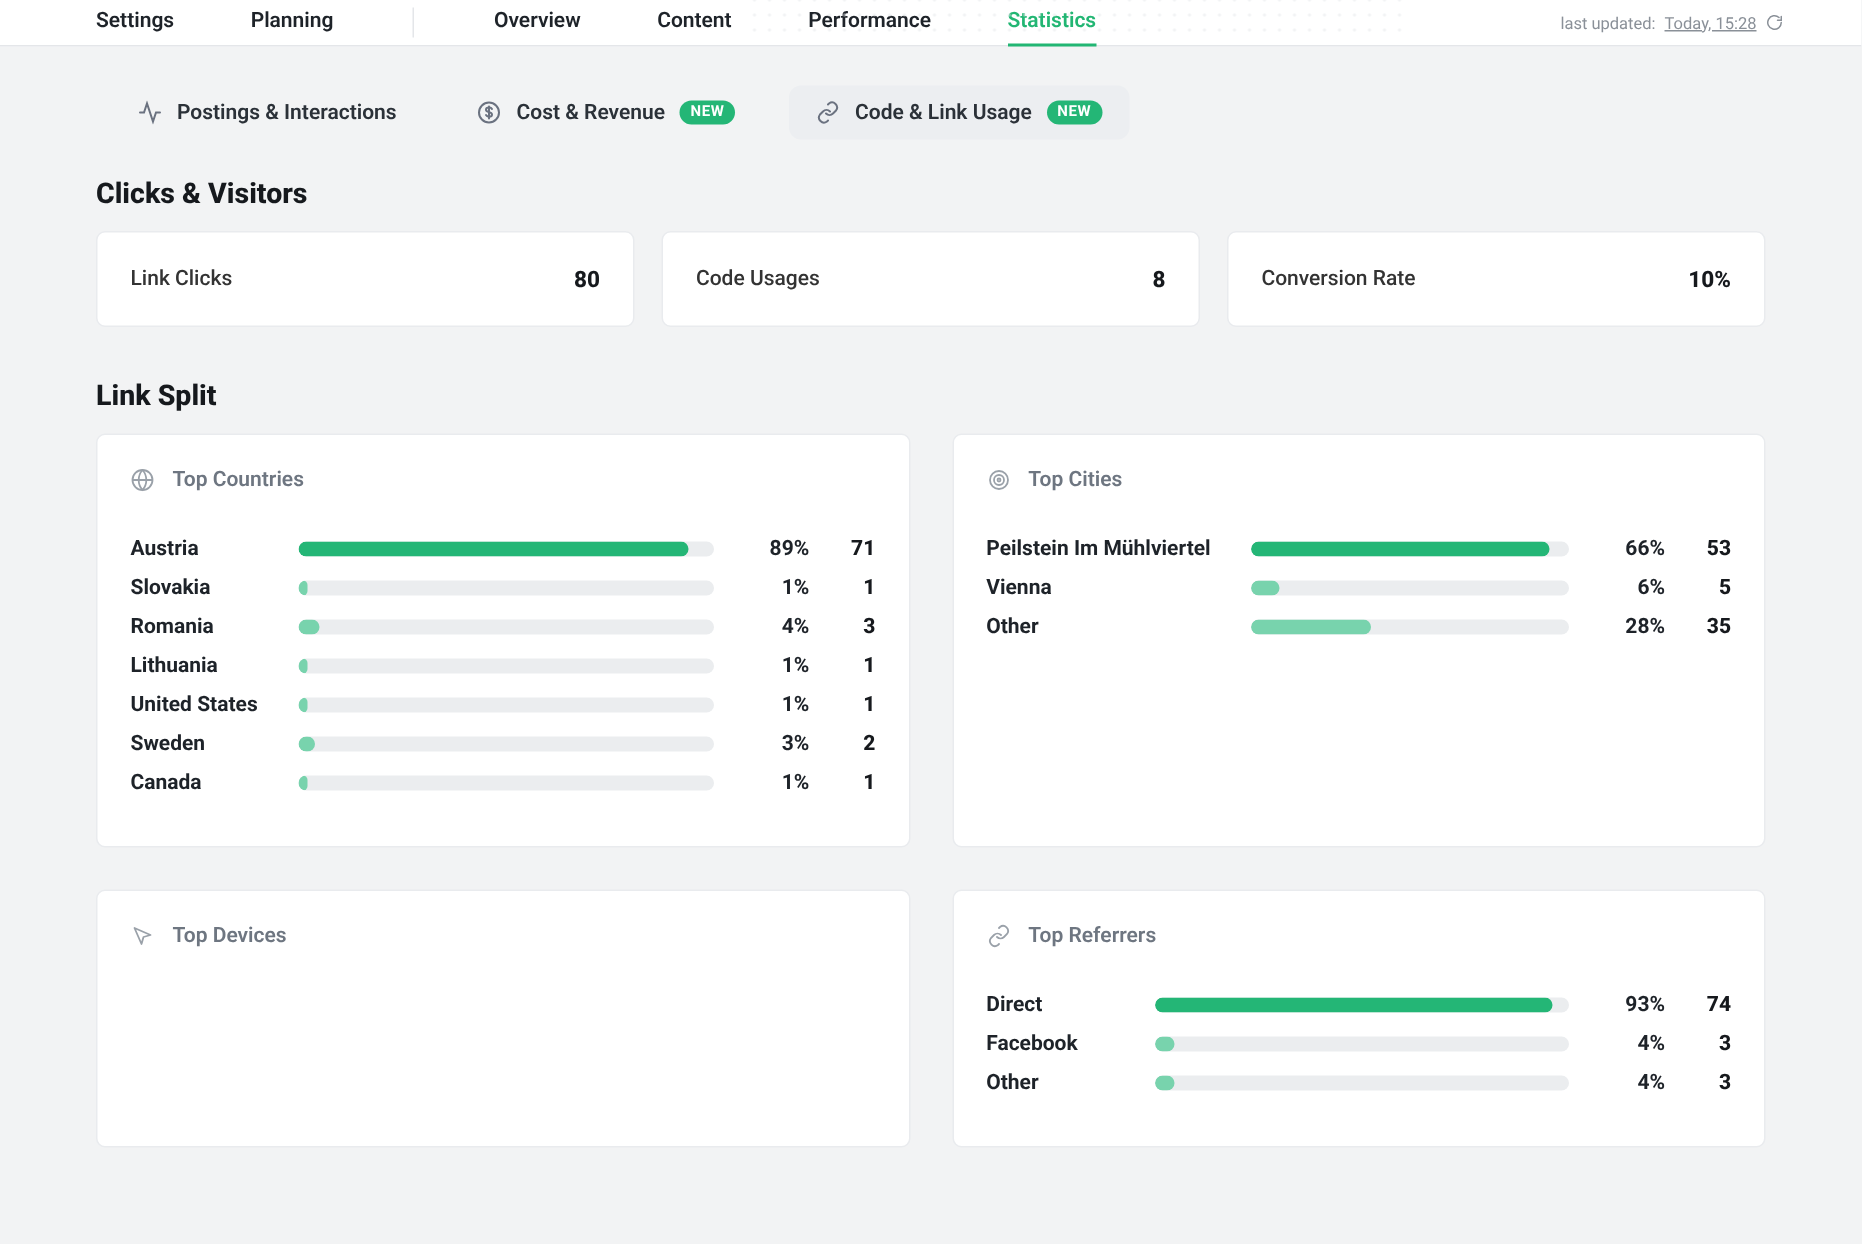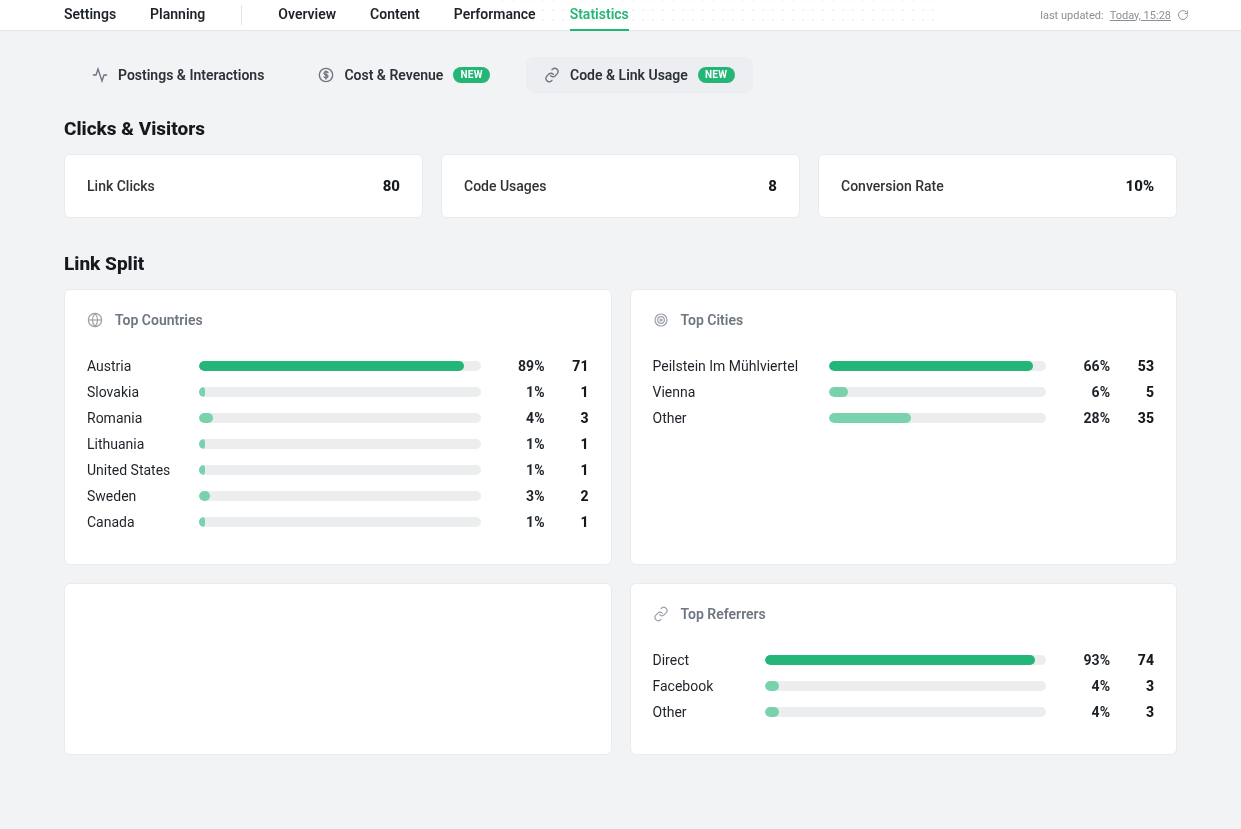--- a/index.html
+++ b/index.html
@@ -2,21 +2,21 @@
 <html><head>
 <meta charset="utf-8">
 <style>
   * { box-sizing: border-box; margin: 0; padding: 0; }
   html, body { width: 1241px; height: 829px; }
   body { font-family: -apple-system, "Segoe UI", Roboto, Helvetica, Arial, sans-serif; background: #f2f3f4; color: #1e2329; }
   .topbar {
     display: flex; align-items: center; height: 31px; background: #fff;
     border-bottom: 1px solid #e4e6e9; padding: 0 64px; position: relative;
   }
-  .topnav { display: flex; align-items: center; gap: 34px; font-size: 14px; font-weight: 600; color: #1e2329; text-align: center; }
+  .topnav { display: flex; align-items: center; gap: 51px; font-size: 14px; font-weight: 600; color: #1e2329; text-align: center; }
   .topnav .nav-item { cursor: pointer; line-height: 30px; border-bottom: 2px solid transparent; }
   .topnav .nav-item.active { color: #22b673; border-bottom: 2px solid #22b673; }
   .topnav .divider { width: 1px; height: 20px; background: #e4e6e9; margin: 0 2px; }
   .last-updated { position: absolute; right: 52px; font-size: 11px; color: #8a9098; display: flex; align-items: flex-start; gap: 6px; }
   .last-updated .time { text-decoration: underline; }
   .refresh-icn { display:inline-flex; }
 
   .dot-grid { position: absolute; top: -2px; right: 300px; width: 440px; height: 30px; pointer-events: none; opacity: .5; }
 
   .page { padding: 26px 64px 30px 64px; }
@@ -35,27 +35,27 @@
   }
 
   h2.section-title { font-size: 19px; font-weight: 800; color:#16191d; margin: 4px 0 14px 0; }
 
   .kpi-row { display: grid; grid-template-columns: 1fr 1fr 1fr; gap: 18px; margin-bottom: 34px; }
   .card { background: #fff; border: 1px solid #e9ebee; border-radius: 6px; }
   .kpi { display: flex; align-items: center; justify-content: space-between; padding: 22px 22px; }
   .kpi .label { font-size: 14px; color: #333; font-weight: 500; }
   .kpi .value { font-size: 15px; font-weight: 800; color:#16191d;margin-left:24px; }
 
-  .split-grid { display: grid; grid-template-columns: 1fr 1fr; gap: 18px; }
+  .split-grid { display: grid; grid-template-columns: 1fr 1fr; gap: 28px; }
   .split-card { padding: 22px 22px 24px 22px; }
   .split-card .card-hdr { display:flex; align-items:center; gap:12px; color:#6e7681; font-size:14px; font-weight:600; margin-bottom: 30px; }
   .split-card .card-hdr .icn { display:inline-flex; color:#9aa1a9; }
 
   .row { display:flex; align-items:center; gap:16px; margin: 10px 0; }
-  .row .name { flex: 0 0 96px; font-size: 14px; color:#1e2329; font-weight: 400; white-space: nowrap; }
+  .row .name { flex: 0 0 96px; font-size: 14px; color:#1e2329; font-weight: 700; white-space: nowrap; }
   .row .name.wider { flex-basis: 160px; }
   .row .bar { flex: 1 1 auto; height: 10px; border-radius: 6px; background: #ebedef; position: relative; overflow: hidden; }
   .row .bar .fill { position:absolute; left:0; top:0; bottom:0; border-radius: 6px; background:#24b676; }
   .row .bar .fill.light { background:#78d3ad; }
   .row .pct { width: 48px; text-align: right; font-size: 14px; font-weight: 700; color:#1e2329; }
   .row .cnt { width: 28px; text-align: right; font-size: 14px; font-weight: 800; color:#16191d; }
 
   svg { display:block; }
 </style>
 </head>
@@ -252,20 +252,28 @@
             <div class="bar">
               <div class="fill light" style="width: 38%;"></div>
             </div>
             <div class="pct">28%</div>
             <div class="cnt">35</div>
           </div>
         </div>
     </div>
 
     <div class="card split-card">
+      <div class="card-hdr">
+        <span class="icn">
+          <svg width="16" height="16" viewBox="0 0 24 24" fill="none" stroke="currentColor" stroke-width="1.8" stroke-linejoin="round">
+              <path d="M4 4l7 16 2-7 7-2z"></path>
+            </svg>
+        </span>
+        <span>Top Devices</span>
+      </div>
     </div>
 
     <div class="card split-card">
       <div class="card-hdr">
         <span class="icn">
           <svg width="16" height="16" viewBox="0 0 24 24" fill="none" stroke="currentColor" stroke-width="1.8" stroke-linecap="round">
               <path d="M10 13a5 5 0 0 0 7 0l3-3a5 5 0 0 0-7-7l-1 1"></path>
               <path d="M14 11a5 5 0 0 0-7 0l-3 3a5 5 0 0 0 7 7l1-1"></path>
             </svg>
         </span>

